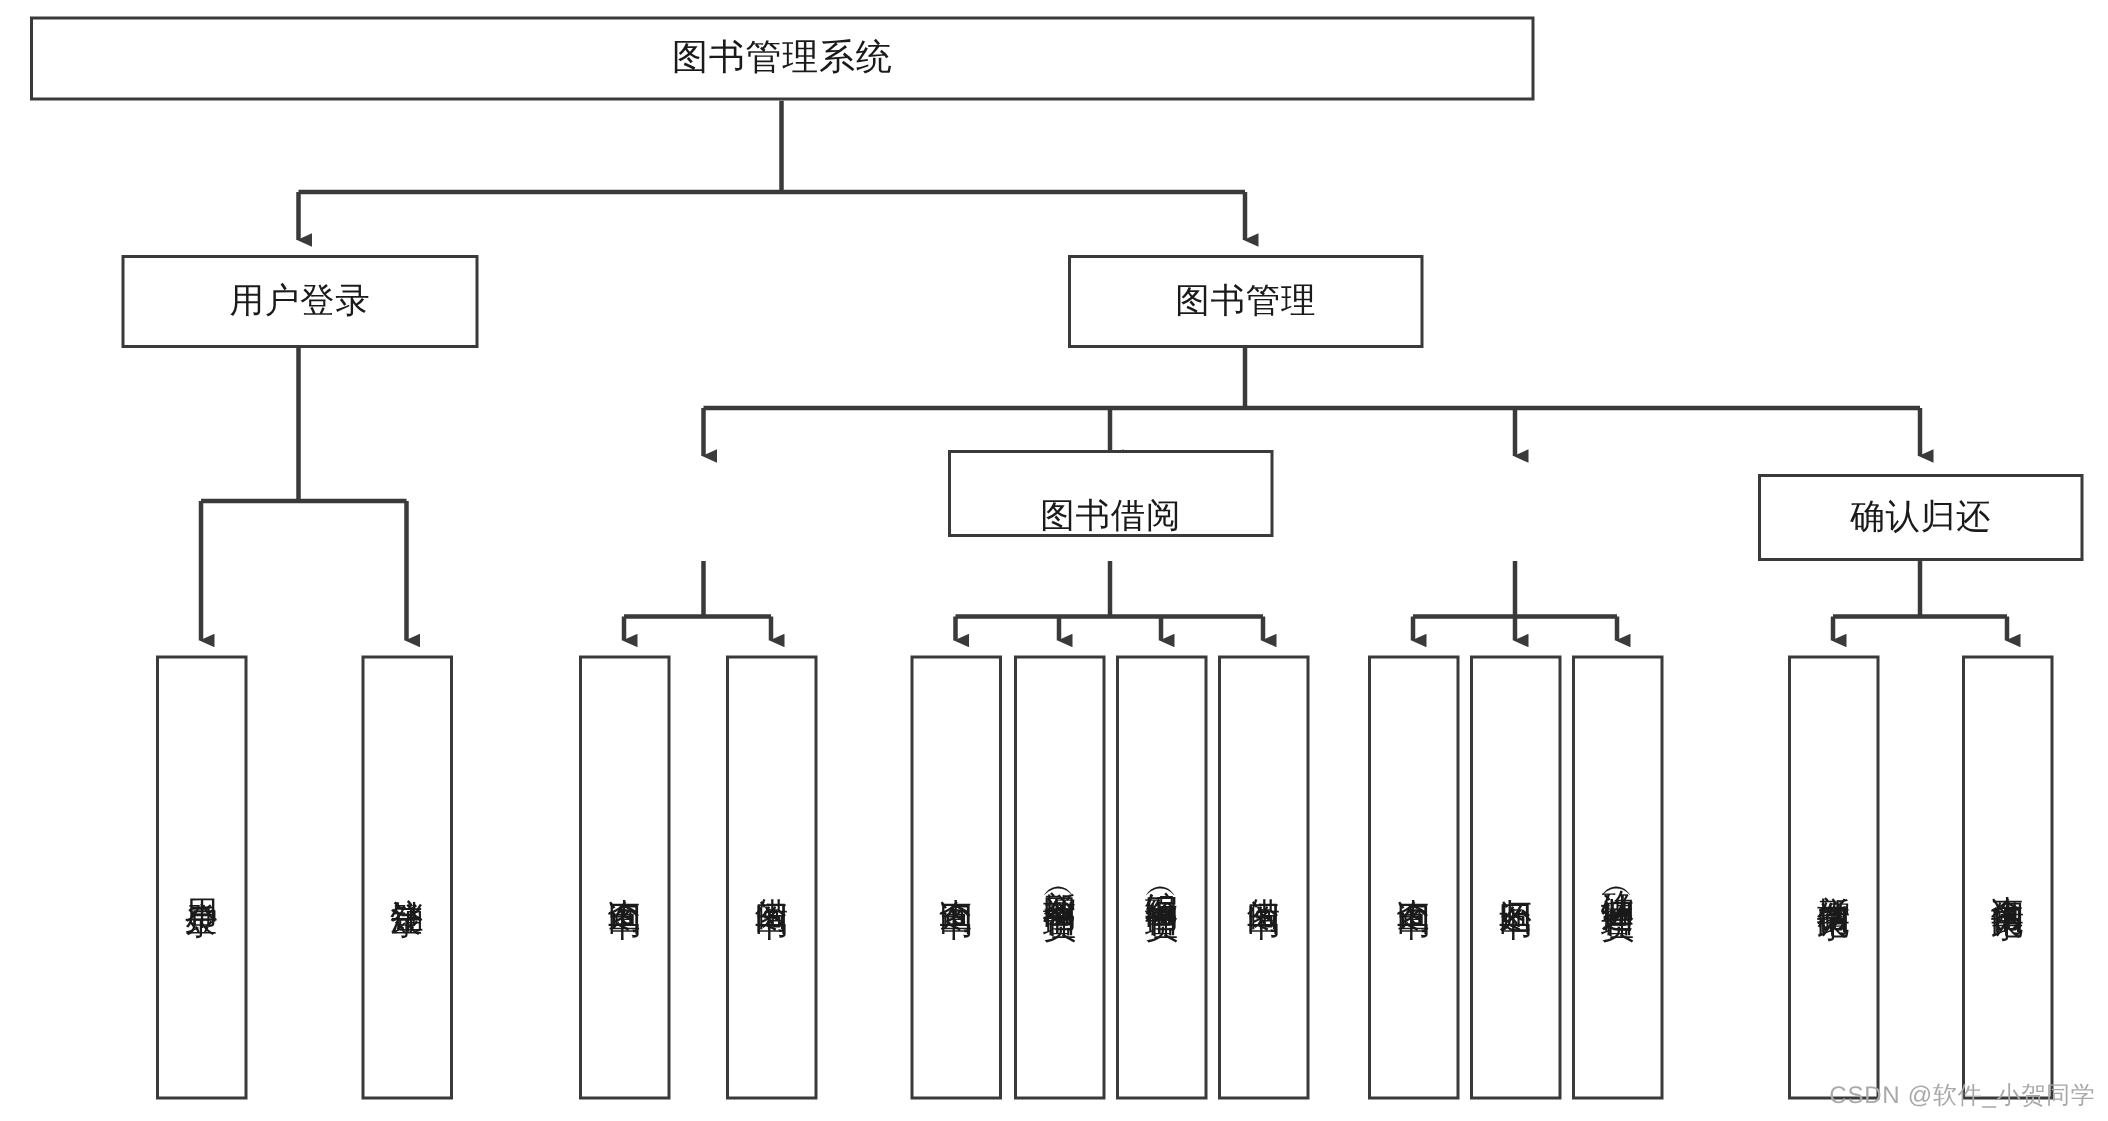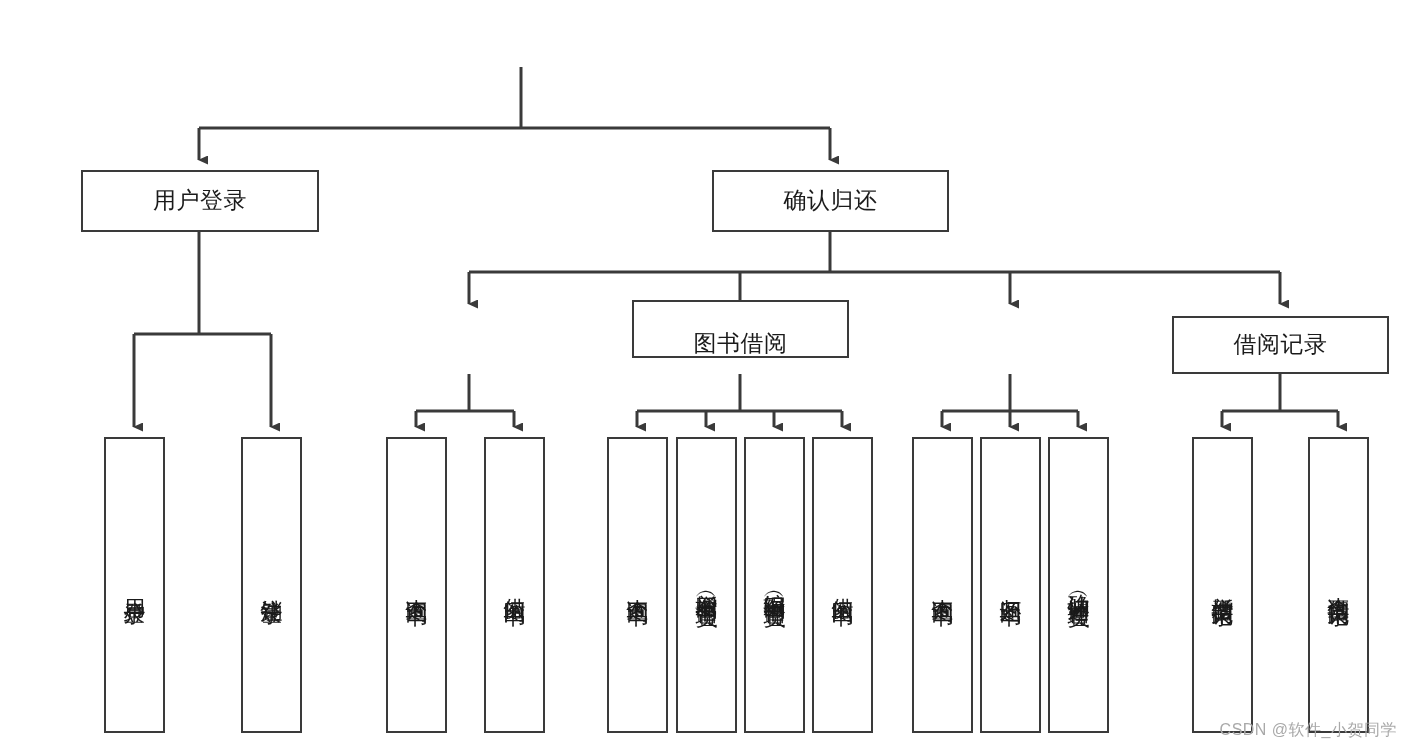--- a/index.html
+++ b/index.html
@@ -126,33 +126,36 @@
       <path d="M1010,411 L1010,427" marker-end="url(#arrow)"></path>
       <path d="M1078,411 L1078,427" marker-end="url(#arrow)"></path>
 
       <path d="M1280,374 L1280,411"></path>
       <path d="M1222,411 L1338,411"></path>
       <path d="M1222,411 L1222,427" marker-end="url(#arrow)"></path>
       <path d="M1338,411 L1338,427" marker-end="url(#arrow)"></path>
     </g>
   </svg>
 
+  <div class="node node-h node-root" style="left:20px; top:11px; width:1003px; height:56px;">
+    <span>图书管理系统</span>
+  </div>
 
   <div class="node node-h" style="left:81px; top:170px; width:238px; height:62px;">
     <span>用户登录</span>
   </div>
   <div class="node node-h" style="left:712px; top:170px; width:237px; height:62px;">
-    <span>确认归还</span>
+    <span>图书管理</span>
   </div>
 
   <div class="node node-h" style="left:632px; top:300px; width:217px; height:58px;align-items:flex-end;">
     <span>图书借阅</span>
   </div>
   <div class="node node-h" style="left:1172px; top:316px; width:217px; height:58px;">
-    <span>借阅记录</span>
+    <span>确认归还</span>
   </div>
 
   <div class="leaf" style="left:104px; top:437px; width:61px; height:296px;">
     <span class="vtext">用户登录</span>
   </div>
   <div class="leaf" style="left:241px; top:437px; width:61px; height:296px;">
     <span class="vtext">注销登录</span>
   </div>
 
   <div class="leaf" style="left:386px; top:437px; width:61px; height:296px;">

